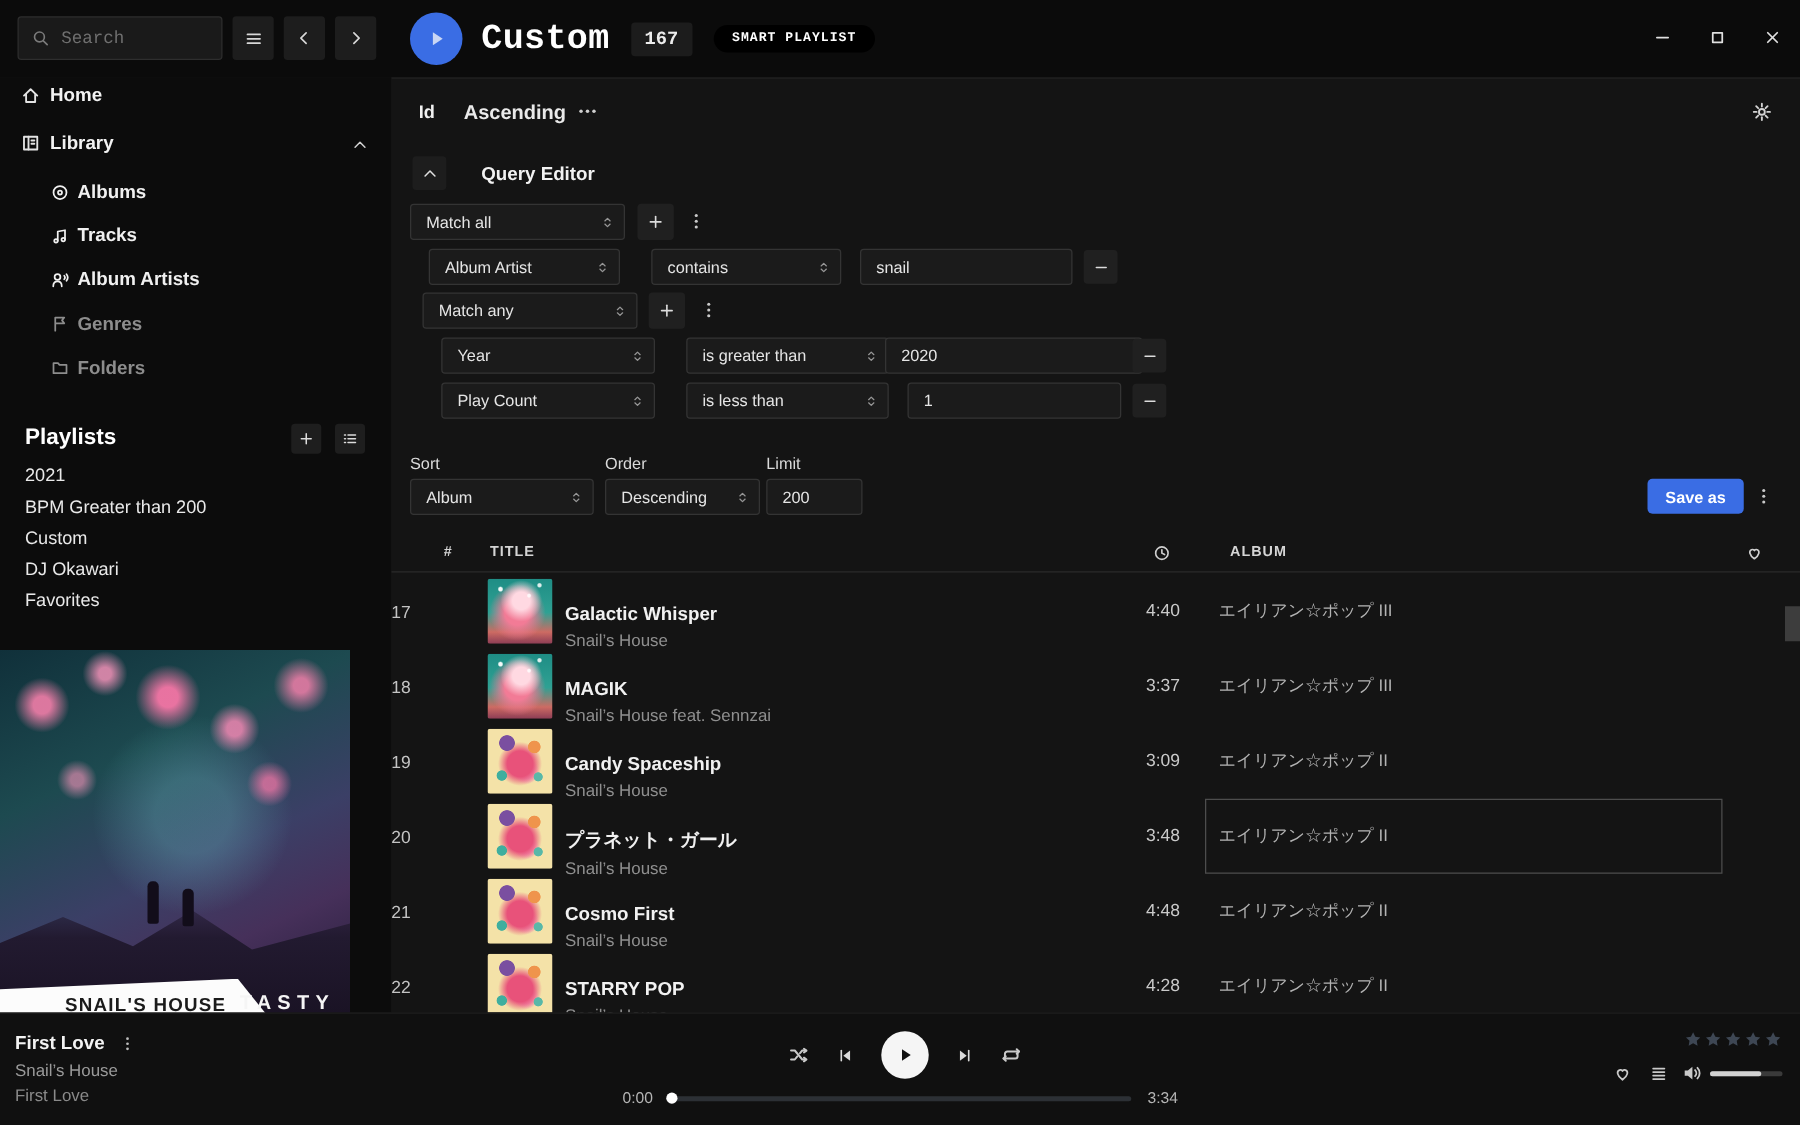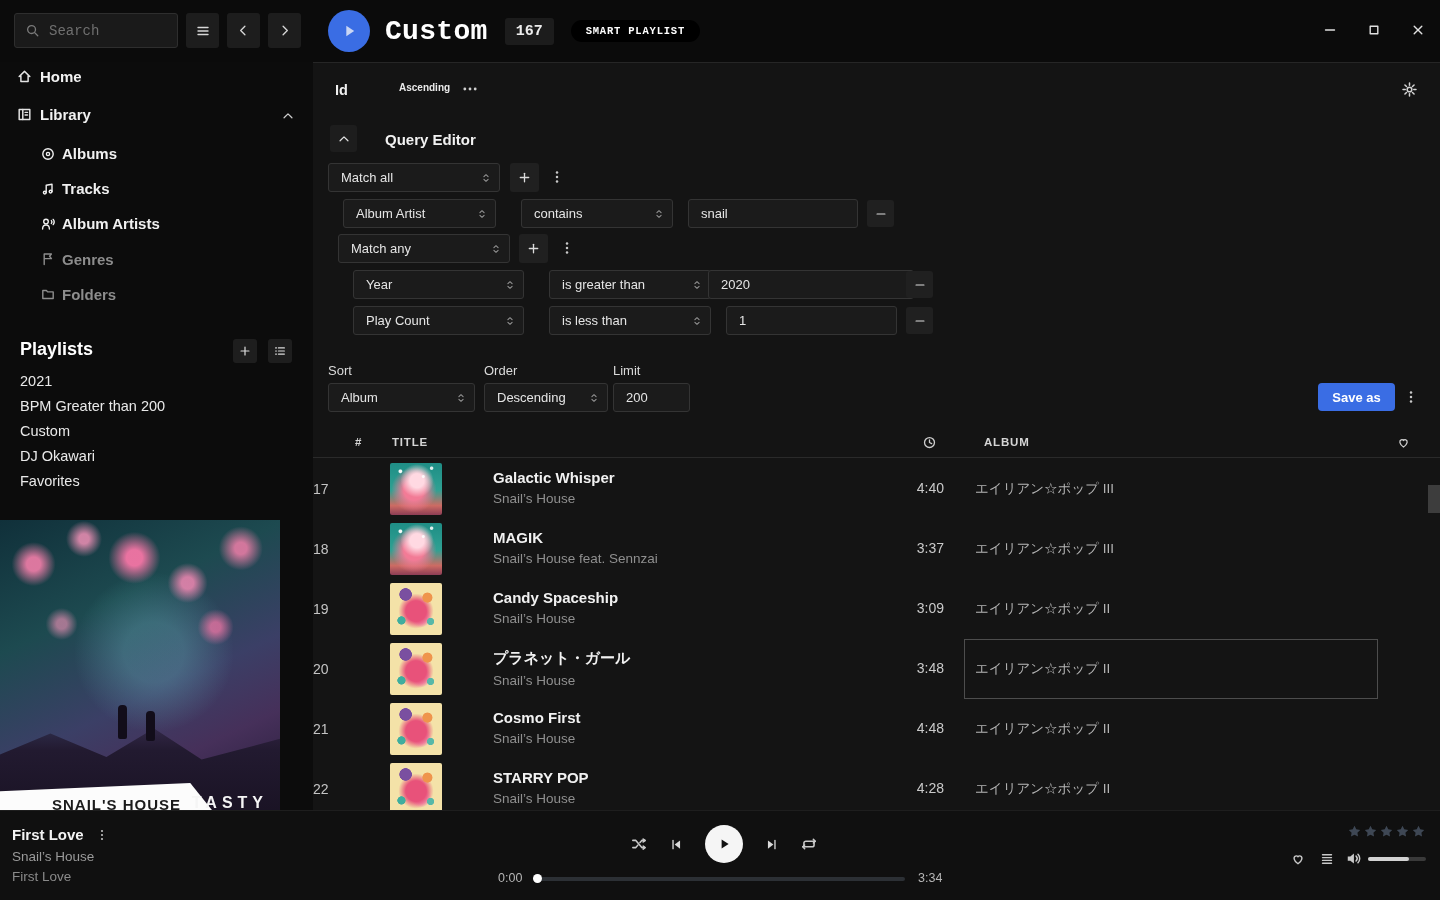--- a/index.html
+++ b/index.html
@@ -53,21 +53,21 @@
   .fig { position:absolute; width:9px; height:34px; border-radius:4px 4px 2px 2px; background:#120d1a; }
   .cover-banner { position:absolute; left:0; bottom:0; width:232px; height:52px; background:#fcfcfc; clip-path:polygon(0 16%, 82% 0, 100% 100%, 0 100%); display:flex; flex-direction:column; justify-content:center; padding:6px 0 0 52px; }
   .cover-artist { font-size:15px; font-weight:800; color:#1b1b1b; letter-spacing:1px; }
   .cover-album { margin-top:3px; font-size:10.5px; font-weight:600; color:#5c5c5c; letter-spacing:2.5px; margin-left:28px; }
   .cover-label { position:absolute; right:12px; bottom:23px; color:#f5f5f5; font-size:16px; font-weight:700; letter-spacing:5px; }
   .cover-sublabel { position:absolute; right:14px; bottom:13px; width:86px; height:3px; background:repeating-linear-gradient(90deg, #4a4a4a 0 8px, transparent 8px 12px); }
 
   
   .main { position:absolute; left:313px; top:63px; width:1127px; height:747px; background:#141414; overflow:hidden; }
   .sort-field { position:absolute; left:22px; top:19px; font-size:14.5px; font-weight:800; color:#f0f0f0; }
-  .sort-dir { position:absolute; left:58px; top:19px; font-size:10px; font-weight:600; color:#eaeaea;margin-left:28px; }
+  .sort-dir { position:absolute; left:58px; top:19px; font-size:16px; font-weight:600; color:#eaeaea; }
   .sort-more { position:absolute; left:148px; top:17px; color:#cfcfcf; }
   .gear-btn { position:absolute; right:22px; top:18px; color:#d4d4d4; }
 
   .qe-collapse { position:absolute; left:17px; top:62px; width:27px; height:27px; background:#1d1d1d; border-radius:3px; display:flex; align-items:center; justify-content:center; color:#e0e0e0; }
   .qe-title { position:absolute; left:72px; top:68px; font-size:15px; font-weight:600; color:#f2f2f2; }
 
   .sel, .inputbox { position:absolute; height:29px; background:#1b1b1b; border:1px solid #343434; border-radius:3px; display:flex; align-items:center; font-size:13px; color:#e5e5e5; }
   .sel { padding:0 26px 0 12px; }
   .sel .ud { position:absolute; right:7px; color:#959595; }
   .inputbox { padding:0 12px; }
@@ -76,21 +76,21 @@
 
   .form-label { position:absolute; top:300px; font-size:13px; color:#dadada; }
   .save-btn { position:absolute; left:1005px; top:320px; width:77px; height:28px; border-radius:4px; display:flex; align-items:center; justify-content:center; font-size:13px; font-weight:700; color:#fff; }
 
   .thead { position:absolute; left:0; top:364px; width:1127px; height:31px; border-bottom:1px solid #2a2a2a; color:#d5d5d5; }
   .th { position:absolute; top:9px; font-size:11.5px; font-weight:600; letter-spacing:.8px; }
   .rows { position:absolute; left:0; top:396px; width:1127px; }
   .trow { position:relative; width:1127px; height:60px; }
   .cell-num { position:absolute; left:0; top:22px; width:60px; font-size:14px; color:#c4c4c4; }
   .cell-art { position:absolute; left:77px; top:4px; width:52px; height:52px; border-radius:2px; }
-  .cell-title { position:absolute; left:139px; top:10px;margin-left:41px; }
+  .cell-title { position:absolute; left:139px; top:24px; }
   .t1 { font-size:15px; font-weight:600; color:#f1f1f1; }
   .t2 { margin-top:5px; font-size:13.5px; color:#8f8f8f; }
   .cell-dur { position:absolute; left:551px; top:21px; width:80px; text-align:right; font-size:14px; color:#cacaca; }
   .cell-album { position:absolute; left:651px; top:0; width:414px; height:60px; display:flex; align-items:center; padding-left:10px; font-size:13.5px; color:#b3b3b3; border:1px solid transparent; }
   .cell-album.focused { border-color:#4d4d4d; }
   .art-teal { background:
       radial-gradient(circle at 20% 16%, rgba(255,255,255,.95) 0 1.3px, transparent 2.4px),
       radial-gradient(circle at 80% 10%, rgba(255,255,255,.85) 0 1.2px, transparent 2.2px),
       radial-gradient(circle at 64% 26%, rgba(255,255,255,.8) 0 1px, transparent 2px),
       radial-gradient(circle at 52% 34%, #ffd9e2 0 16%, rgba(255,217,226,0) 38%),

